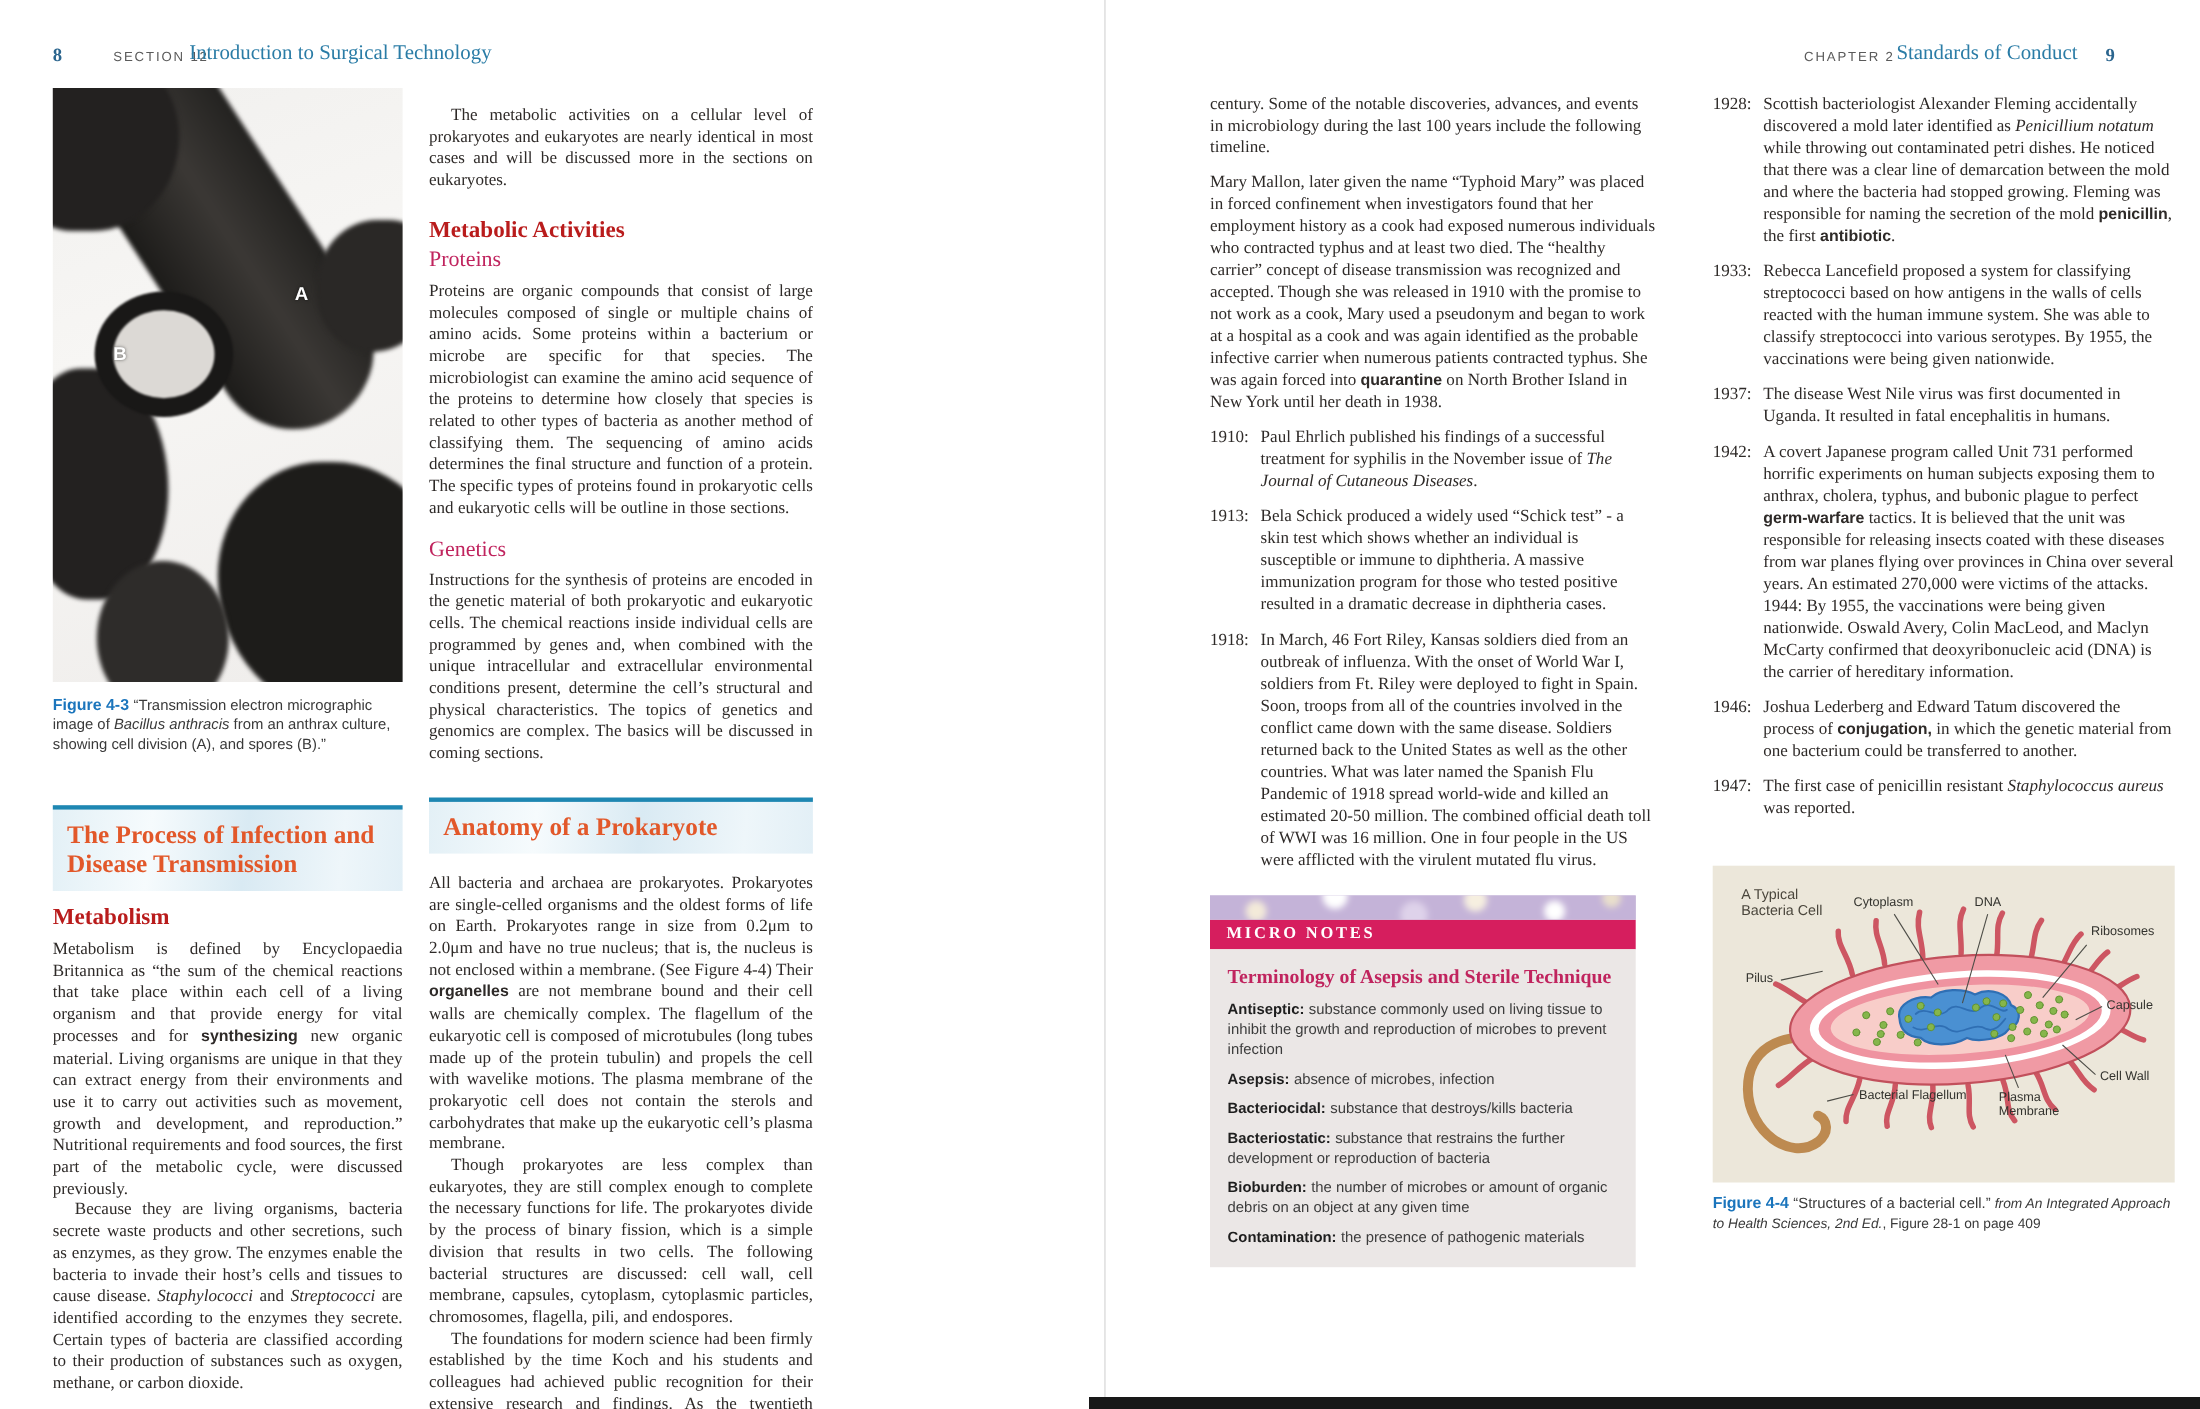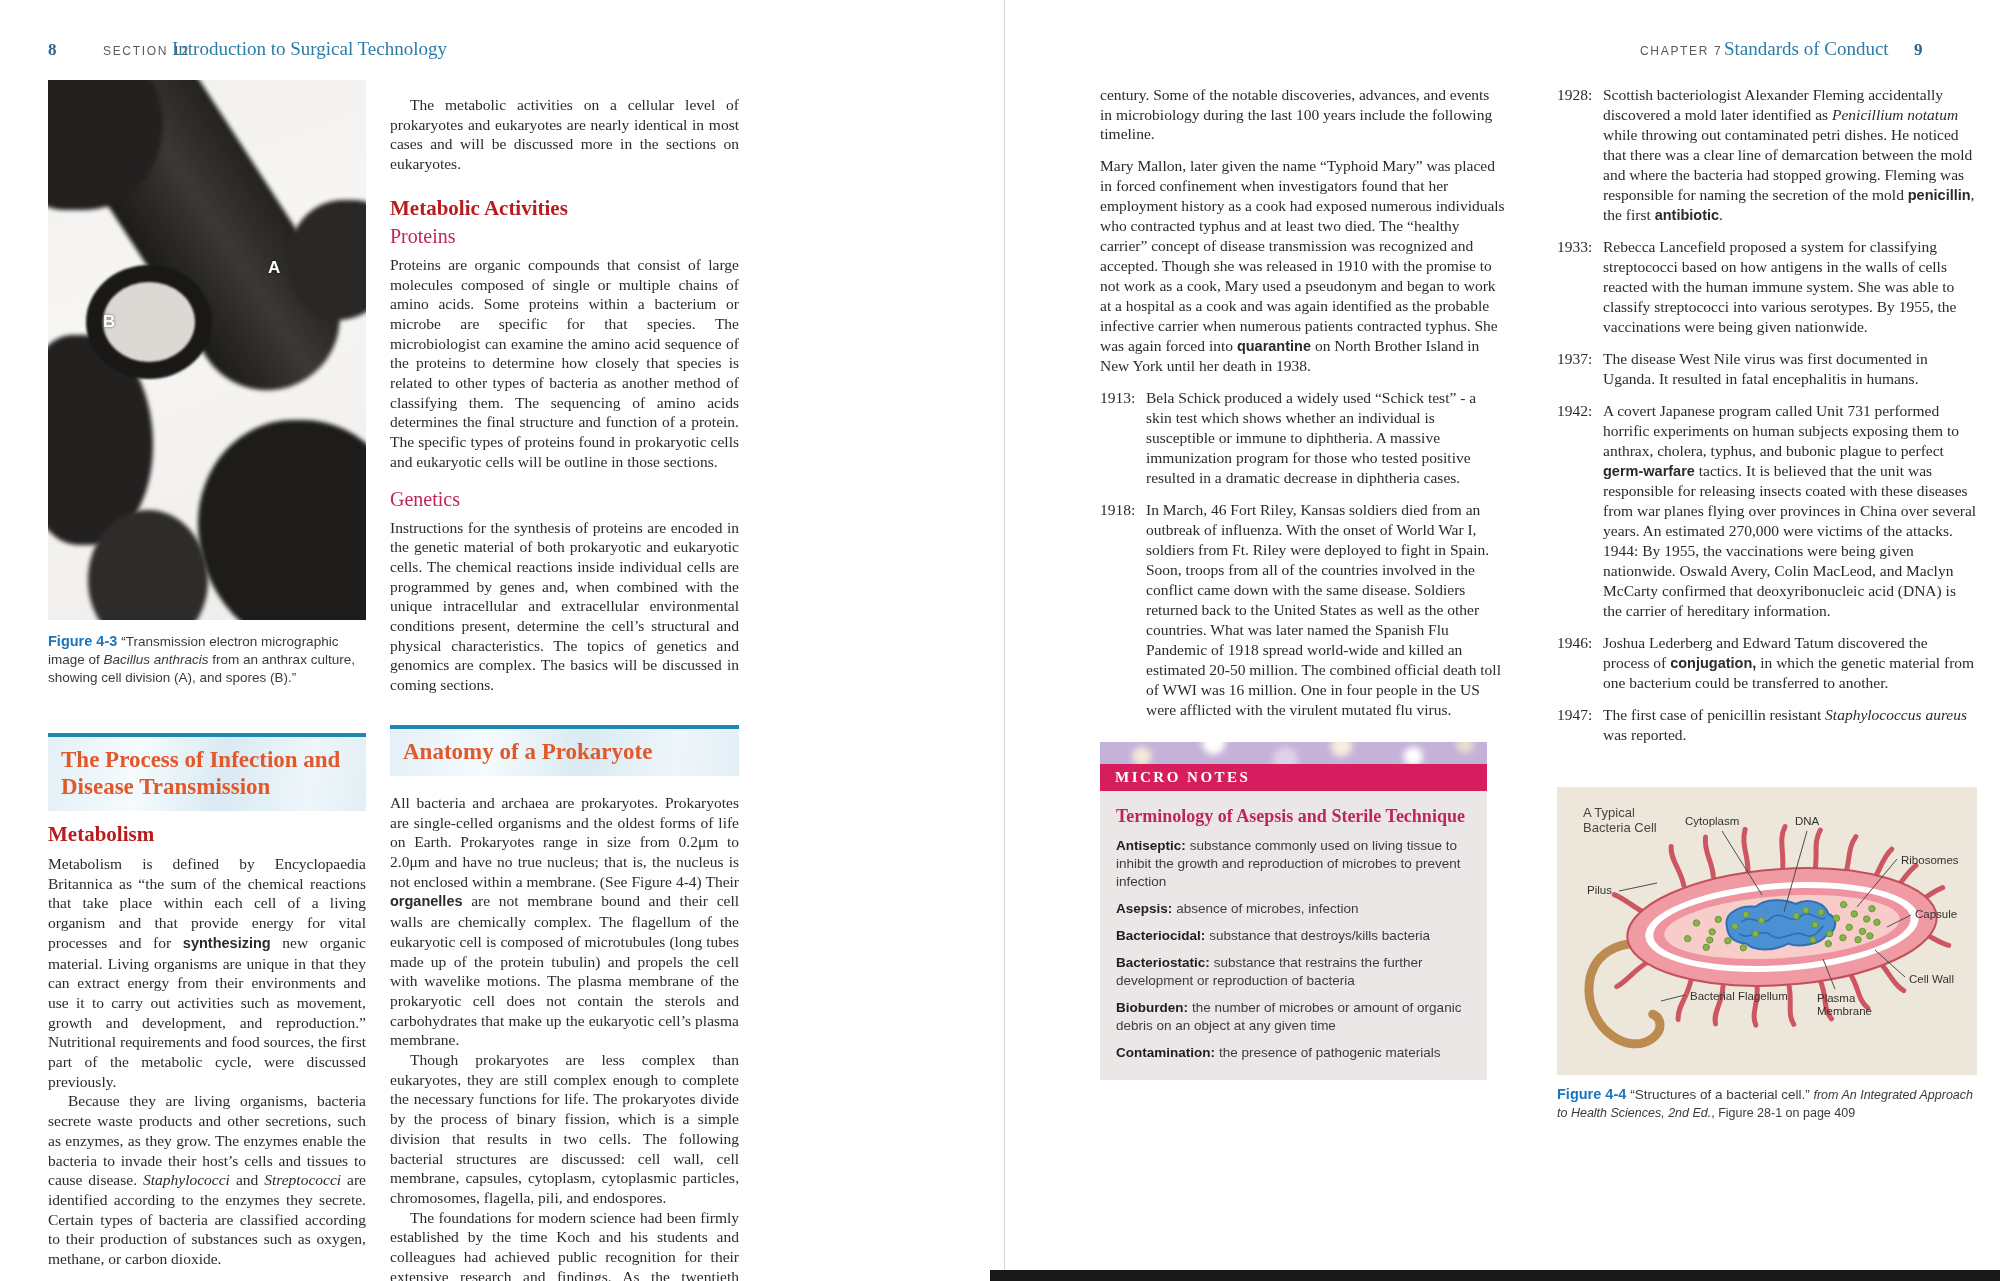--- a/index.html
+++ b/index.html
@@ -106,29 +106,33 @@
     <h4 class="heading-red" style="margin-top:16px;">Genetics</h4>
     <p class="body" style="margin-top:7px;">Instructions for the synthesis of proteins are encoded in the genetic material of both prokaryotic and eukaryotic cells. The chemical reactions inside individual cells are programmed by genes and, when combined with the unique intracellular and extracellular environmental conditions present, determine the cell’s structural and physical characteristics. The topics of genetics and genomics are complex. The basics will be discussed in coming sections.</p>
     <div class="section-box" style="margin-top:30px;">
       <h2 class="section-title">Anatomy of a Prokaryote</h2>
     </div>
     <p class="body" style="margin-top:17px;"><span>All bacteria and archaea are prokaryotes. Prokaryotes are single-celled organisms and the oldest forms of life on Earth. Prokaryotes range in size from 0.2μm to 2.0μm and have no true nucleus; that is, the nucleus is not enclosed within a membrane. (See Figure 4-4) Their </span><span class="b">organelles</span><span> are not membrane bound and their cell walls are chemically complex. The flagellum of the eukaryotic cell is composed of microtubules (long tubes made up of the protein tubulin) and propels the cell with wavelike motions. The plasma membrane of the prokaryotic cell does not contain the sterols and carbohydrates that make up the eukaryotic cell’s plasma membrane.</span></p>
     <p class="body ind">Though prokaryotes are less complex than eukaryotes, they are still complex enough to complete the necessary functions for life. The prokaryotes divide by the process of binary fission, which is a simple division that results in two cells. The following bacterial structures are discussed: cell wall, cell membrane, capsules, cytoplasm, cytoplasmic particles, chromosomes, flagella, pili, and endospores.</p>
     <p class="body ind">The foundations for modern science had been firmly established by the time Koch and his students and colleagues had achieved public recognition for their extensive research and findings. As the twentieth century progressed, discoveries in microbiology, bacteriology, virology, and genetics seemed to develop exponentially and continued into the twenty-first</p>
   </div>
 
-  <div class="runhead-label" style="left:1640px;top:44px;">CHAPTER 7</div>
+  <div class="runhead-label" style="left:1640px;top:44px;">CHAPTER 2</div>
   <div class="runhead-title" style="left:1724px;top:38px;">Standards of Conduct</div>
   <div class="pagenum" style="left:1914px;top:40px;">9</div>
 
   <div class="col" style="left:1100px;top:85px;width:405px;">
     <p class="body" style="text-align:left;">century. Some of the notable discoveries, advances, and events in microbiology during the last 100 years include the following timeline.</p>
 
     <div class="tl-entry">
       <div class="tl-text"><span>Mary Mallon, later given the name “Typhoid Mary” was placed in forced confinement when investigators found that her employment history as a cook had exposed numerous individuals who contracted typhus and at least two died. The “healthy carrier” concept of disease transmission was recognized and accepted. Though she was released in 1910 with the promise to not work as a cook, Mary used a pseudonym and began to work at a hospital as a cook and was again identified as the probable infective carrier when numerous patients contracted typhus. She was again forced into </span><span class="b">quarantine</span><span> on North Brother Island in New York until her death in 1938.</span></div>
+    </div>
+    <div class="tl-entry">
+      <div class="tl-year">1910:</div>
+      <div class="tl-text"><span>Paul Ehrlich published his findings of a successful treatment for syphilis in the November issue of </span><span class="i">The Journal of Cutaneous Diseases</span><span>.</span></div>
     </div>
     <div class="tl-entry">
       <div class="tl-year">1913:</div>
       <div class="tl-text"><span>Bela Schick produced a widely used “Schick test” - a skin test which shows whether an individual is susceptible or immune to diphtheria. A massive immunization program for those who tested positive resulted in a dramatic decrease in diphtheria cases.</span></div>
     </div>
     <div class="tl-entry">
       <div class="tl-year">1918:</div>
       <div class="tl-text"><span>In March, 46 Fort Riley, Kansas soldiers died from an outbreak of influenza. With the onset of World War I, soldiers from Ft. Riley were deployed to fight in Spain. Soon, troops from all of the countries involved in the conflict came down with the same disease. Soldiers returned back to the United States as well as the other countries. What was later named the Spanish Flu Pandemic of 1918 spread world-wide and killed an estimated 20-50 million. The combined official death toll of WWI was 16 million. One in four people in the US were afflicted with the virulent mutated flu virus.</span></div>
     </div>
 
@@ -265,21 +269,21 @@
           <line x1="62" y1="104" x2="100" y2="96"></line>
           <line x1="354" y1="128" x2="330" y2="140"></line>
           <line x1="348" y1="190" x2="318" y2="163"></line>
           <line x1="278" y1="202" x2="266" y2="172"></line>
           <line x1="128" y1="208" x2="104" y2="214"></line>
         </g>
       </svg>
       <div class="fig-title" style="left:26px;top:18px;width:95px;">A Typical Bacteria Cell</div>
       <div class="fig-label" style="left:128px;top:28px;">Cytoplasm</div>
       <div class="fig-label" style="left:238px;top:28px;">DNA</div>
-      <div class="fig-label" style="left:344px;top:67px;">Ribosomes</div>
+      <div class="fig-label" style="left:344px;top:54px;">Ribosomes</div>
       <div class="fig-label" style="left:30px;top:97px;">Pilus</div>
       <div class="fig-label" style="left:358px;top:121px;">Capsule</div>
       <div class="fig-label" style="left:352px;top:186px;">Cell Wall</div>
       <div class="fig-label" style="left:260px;top:205px;width:64px;">Plasma Membrane</div>
       <div class="fig-label" style="left:133px;top:203px;">Bacterial Flagellum</div>
     </div>
     <div class="caption" style="margin-top:10px;"><span class="b c-figblue">Figure 4-4 </span><span>“Structures of a bacterial cell.” </span><span class="i sm">from </span><span class="i sm">An Integrated Approach to Health Sciences, 2nd Ed.</span><span class="sm">, Figure 28-1 on page 409</span></div>
   </div>
 </div>
 

